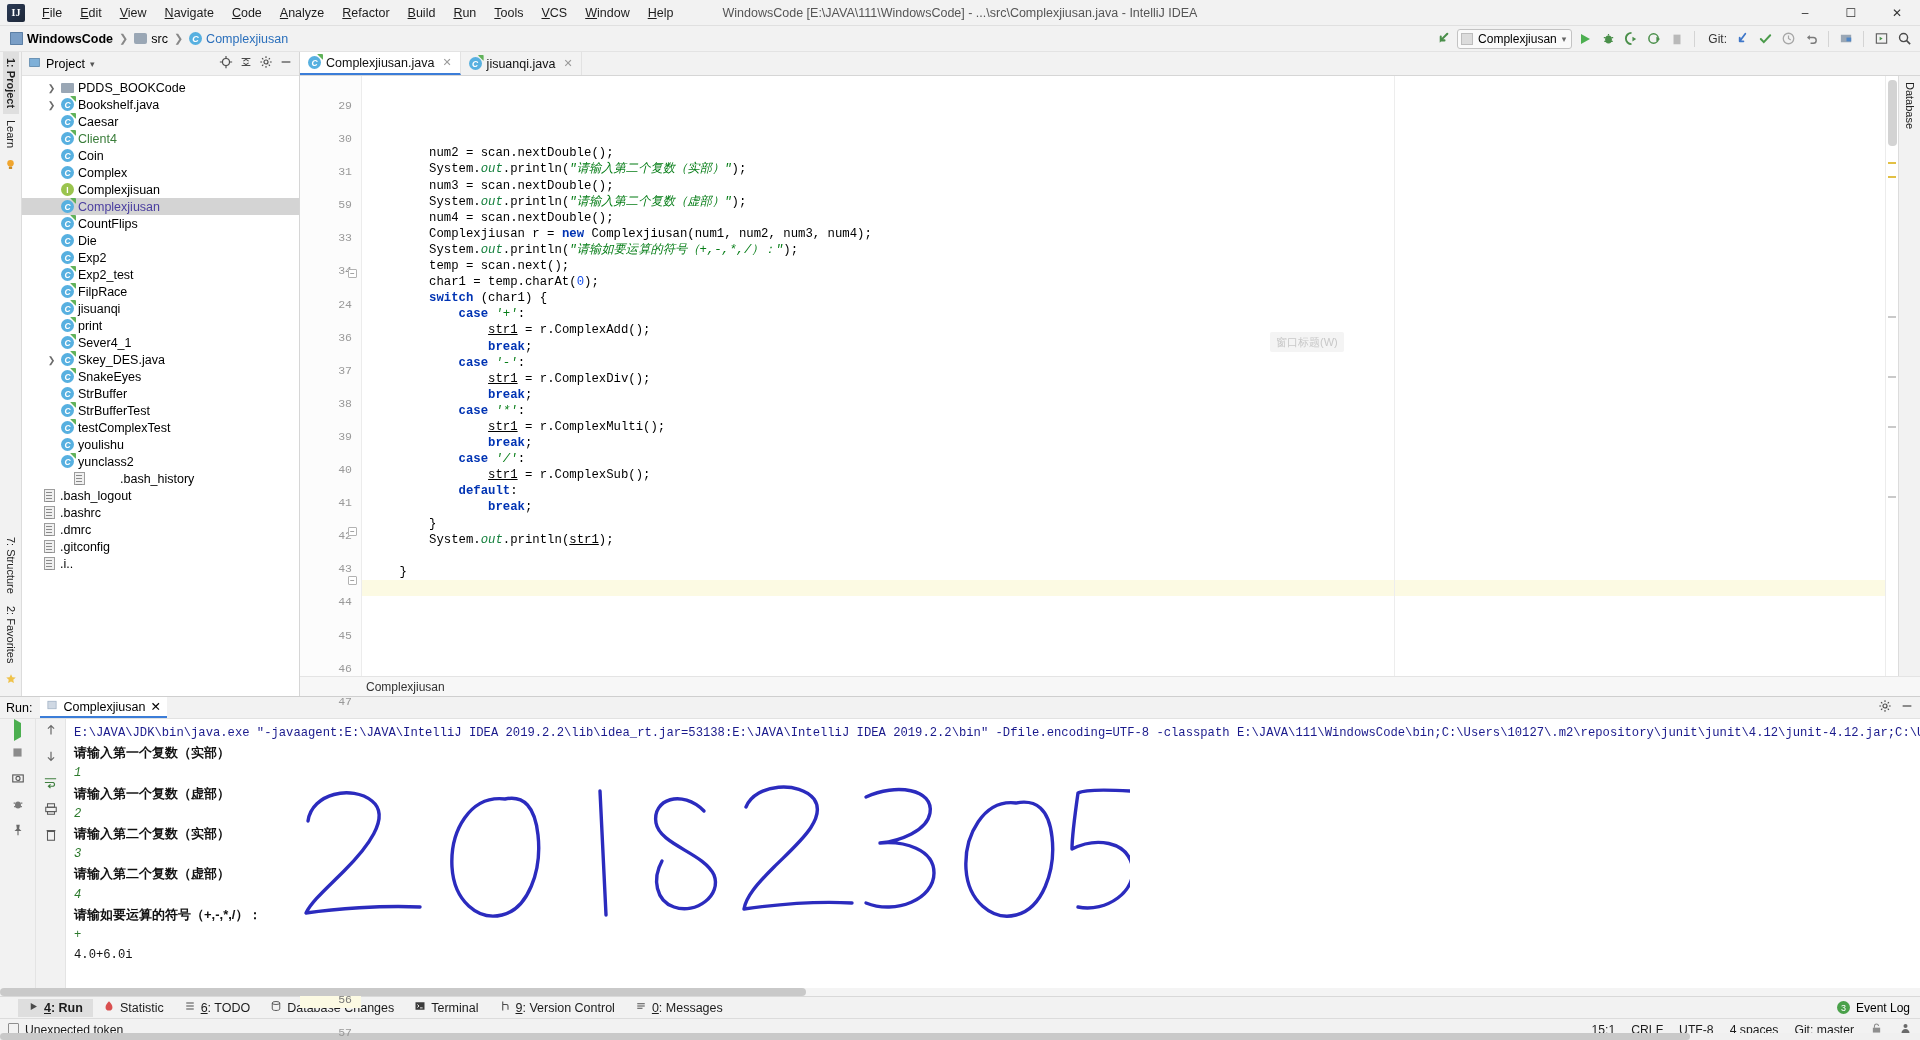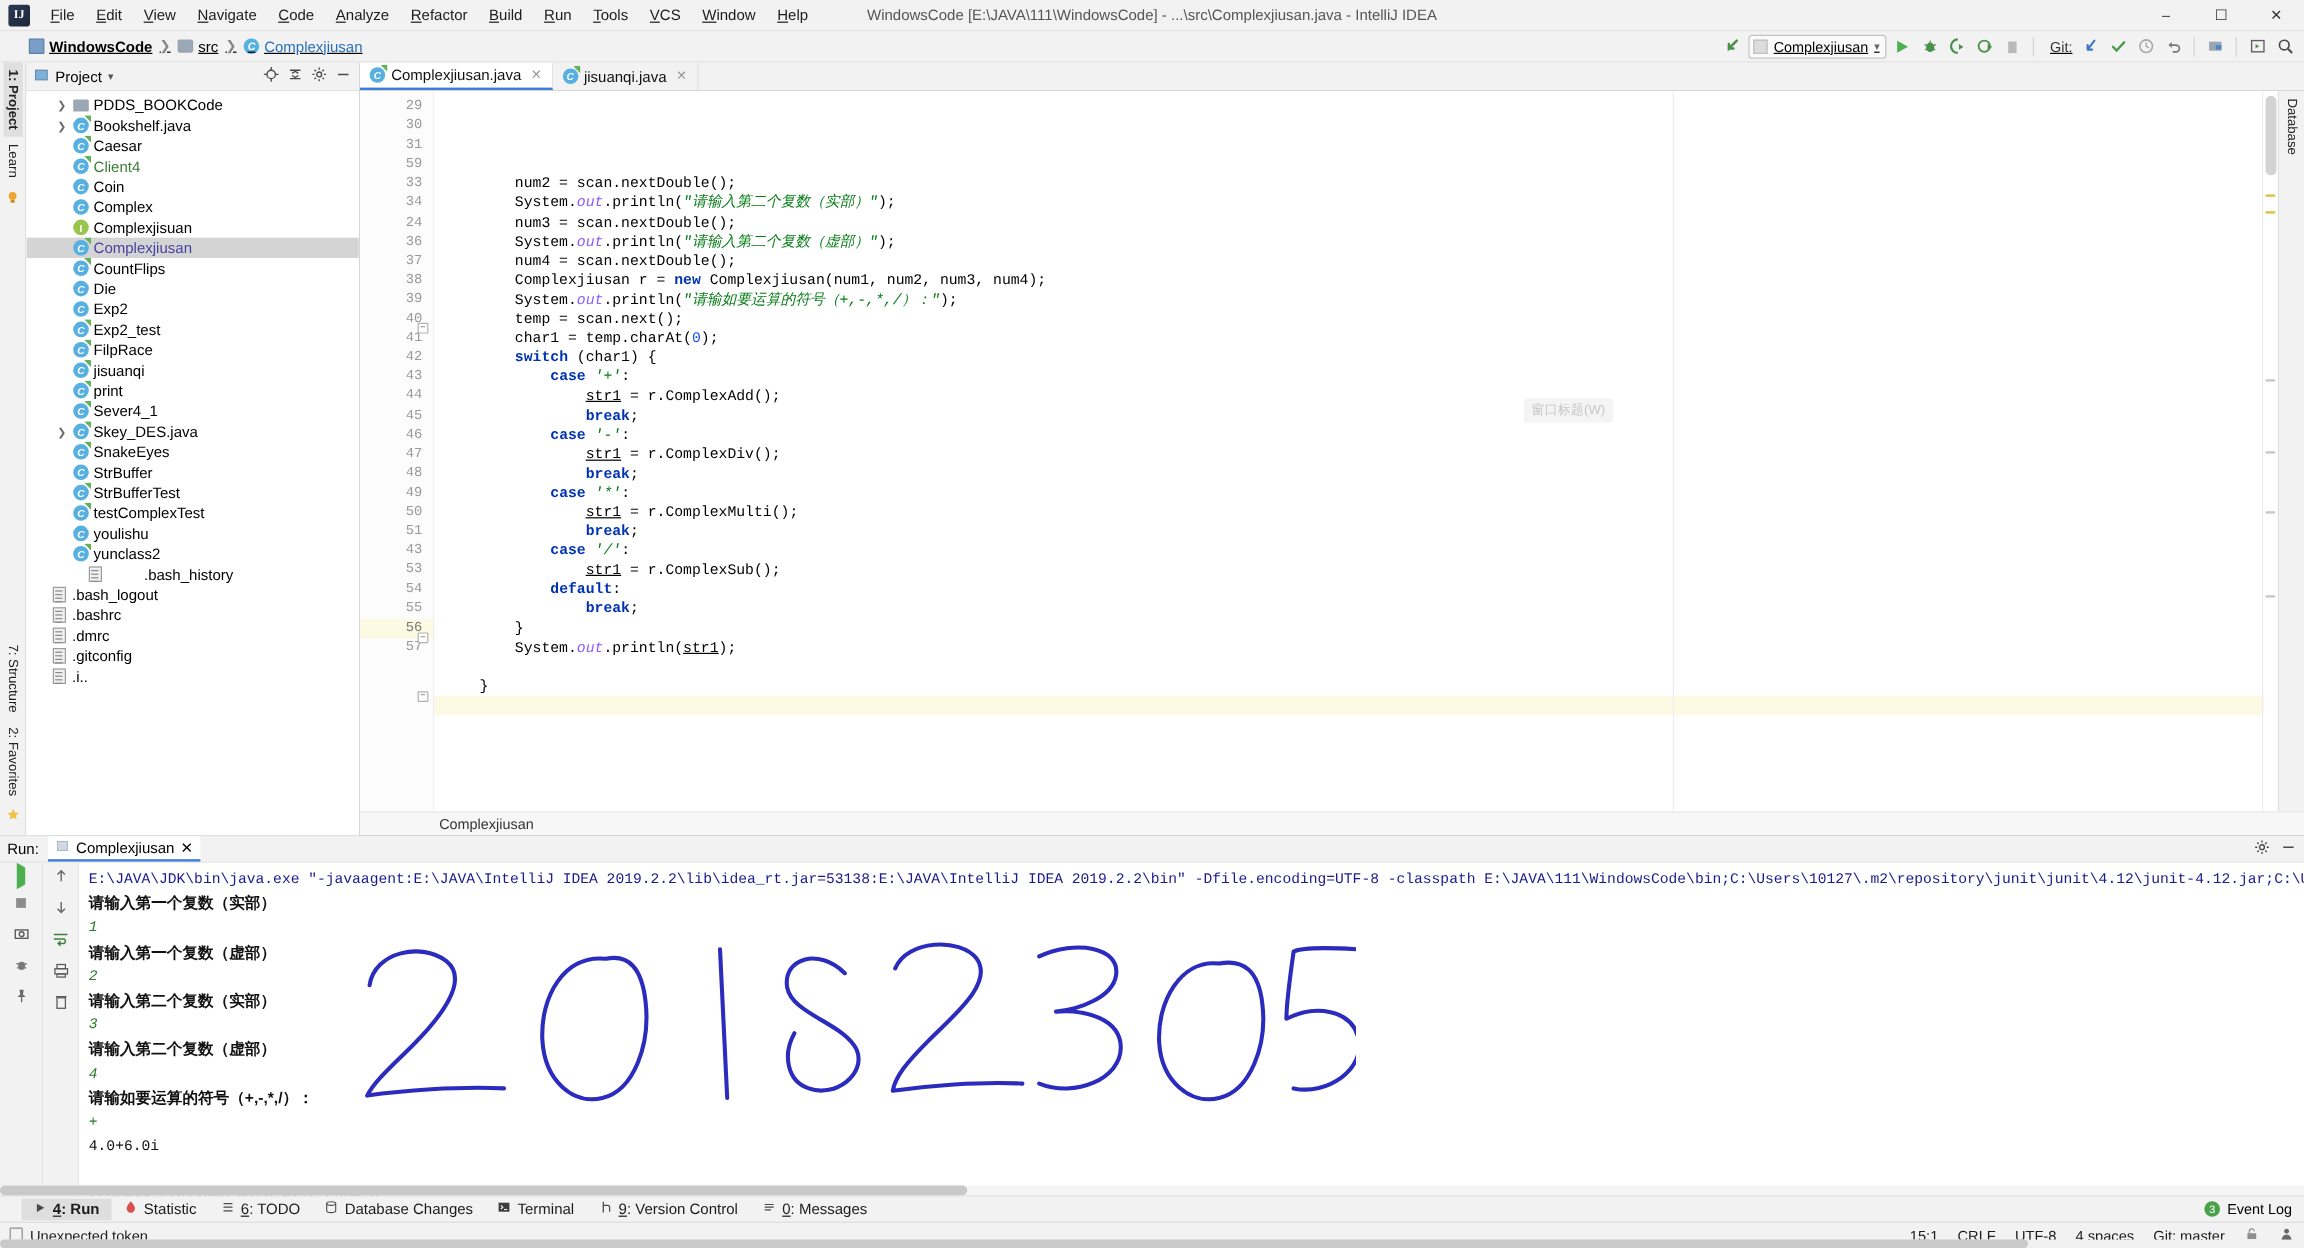--- a/index.html
+++ b/index.html
@@ -30,21 +30,21 @@
   .win-title {
     position:absolute; left:0; right:0; text-align:center; font-size:12.5px; color:#555;
     pointer-events:none;
   }
   .win-ctrls { margin-left:auto; display:flex; height:100%; z-index:3;}
   .win-btn { width:46px; display:flex; align-items:center; justify-content:center; font-size:12px; color:#333;}
 
   
   .navbar {
     height:26px; background:#f2f2f2; display:flex; align-items:center; flex:none;
-    border-bottom:1px solid #e3e3e3; padding-left:20px; position:relative;text-decoration:underline;
+    border-bottom:1px solid #e3e3e3; padding-left:6px; position:relative;
   }
   .crumb { display:flex; align-items:center; font-size:12.5px; }
   .crumb .seg { display:flex; align-items:center; gap:4px; padding:2px 4px; }
   .crumb .sep { color:#888; margin:0 2px; font-size:11px;}
   .crumb .proj-name { font-weight:bold; }
   .crumb .file-name { color:#2a6fbb; }
   .ico-proj { width:13px;height:13px;display:inline-block;background:#7a9ec6; border-radius:1px;
               box-shadow: inset 0 0 0 1px #5c7fa5;}
   .ico-folder { width:13px;height:11px;display:inline-block;background:#9aa7b5;border-radius:1px 2px 2px 2px;}
   .ico-class {
@@ -124,35 +124,35 @@
   .etab { display:flex;align-items:center;gap:5px;padding:0 8px;font-size:12.5px;border-right:1px solid #e2e2e2;
           background:#f2f2f2;color:#111;}
   .etab.active { background:#fff; border-bottom:2px solid #3b7dd8; }
   .etab .x { color:#999;font-size:11px;margin-left:3px;}
   .editorwrap { flex:1; display:flex; min-height:0; background:#fff; position:relative; }
   .gutter {
     width:62px;background:#fcfcfc;border-right:1px solid #ececec;flex:none;
     font-family:"Liberation Mono", monospace; font-size:11.5px; color:#999; text-align:right;
     padding-top:5px; position:relative;
   }
-  .gutter .ln { height:16.1px;line-height:16.1px;padding-right:9px;}
+  .gutter .ln { height:16.1px;line-height:16.1px;padding-right:9px;margin-top:17px;}
   .gutter .ln.cur { background:#fcfae3; color:#777; }
   .foldmark{position:absolute;width:9px;height:9px;border:1px solid #b2b2b2;background:#fff;border-radius:1px;
             font-size:8px;line-height:7px;text-align:center;color:#666;}
   .codearea {
     flex:1; overflow:hidden; position:relative; background:#fff;
     font-family:"Liberation Mono", monospace; font-size:12.3px; line-height:16.1px; padding-top:5px;
     white-space:pre;
   }
   .codeline { height:16.1px; line-height:16.1px; padding-left:8px; }
   .codeline.cur { background:#fcfae3; }
   .kw { color:#0033b3; font-weight:bold; }
   .str { color:#067d17; }
   .num { color:#1750eb; }
-  .fld { color:#8b5cf6; }
+  .fld { color:#15803d; }
   .var-u { text-decoration:underline; }
   .edge-line{position:absolute;top:0;bottom:0;width:1px;background:#ededed;}
   .ghost {
     position:absolute; font-size:11px; color:#c8c8c8; background:#f4f4f4; padding:2px 6px;
     border-radius:2px; font-family:"Liberation Sans",sans-serif;
   }
   
   .markers {
     width:13px; background:#fff; border-left:1px solid #ececec; flex:none; position:relative;
   }

